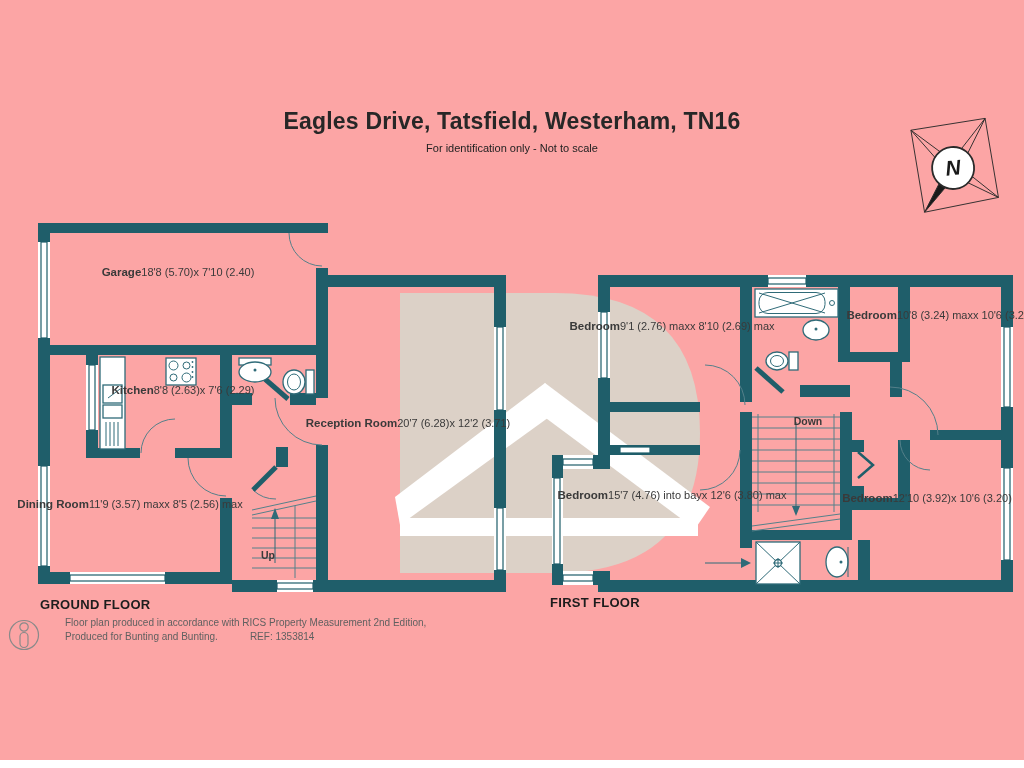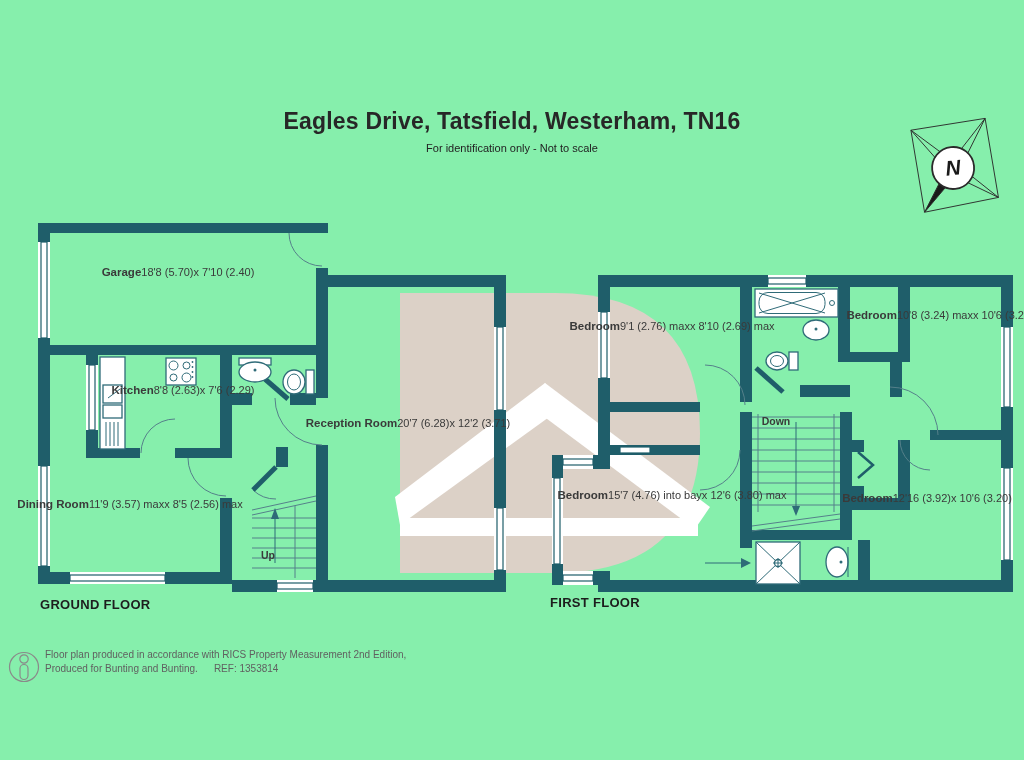--- a/index.html
+++ b/index.html
@@ -2,21 +2,21 @@
 <html style="--wall: #1f5e6a; --fix: #2f6b78; --line: #55808a; --wm: #dcd1c7; --text: #3a3a3a; --muted: #606060;"><head>
 <meta charset="utf-8">
 <style>
   :root{
     --wall:#1f5e6a; --fix:#2f6b78; --line:#55808a;
     --text:#3a3a3a; --muted:#606060; --wm:#dcd1c7;
   }
   *{margin:0;padding:0;box-sizing:border-box}
   html,body{width:1024px;height:768px;background:#fff;overflow:hidden;
     font-family:"Liberation Sans", sans-serif}
-  .page{position:relative;width:1024px;height:760px;background:#86efac}
+  .page{position:relative;width:1024px;height:760px;background:#fca5a5}
   .header{position:absolute;left:0;top:108px;width:1024px;text-align:center;z-index:3}
   .title{font-size:23px;font-weight:700;color:#272727;letter-spacing:.2px}
   .subtitle{font-size:15.5px;color:#222;margin-top:9px}
   .note{font-size:11px;color:#222;margin-top:7px}
   svg.plan{position:absolute;z-index:1}
   svg.wm{position:absolute;left:395px;top:285px;z-index:0}
   svg.compass{position:absolute;left:898px;top:112px;z-index:2}
   g.walls{fill:var(--wall)}
   .wgap{fill:#fff}
   .wglass{fill:#fff;stroke:var(--wall);stroke-width:1.2}
@@ -28,24 +28,24 @@
   .dot{fill:var(--fix)}
   .tri{fill:var(--fix)}
   .room-label{position:absolute;transform:translateX(-50%);text-align:center;
     display:flex;flex-direction:row;line-height:13.5px;font-size:11px;
     color:var(--text);white-space:nowrap;z-index:3}
   .room-label .rname{font-weight:700;font-size:11.5px}
   .stair-label{position:absolute;transform:translateX(-50%);font-weight:700;
     font-size:10.5px;color:var(--text);z-index:3}
   .floor-title{position:absolute;font-weight:700;font-size:13px;color:#1d1d1d;
     letter-spacing:.3px;z-index:3}
-  .footer{position:absolute;left:8px;top:648px;display:flex;gap:5px;
+  .footer{position:absolute;left:8px;top:616px;display:flex;gap:25px;
     align-items:flex-start;color:var(--muted);font-size:10px;line-height:13.5px;z-index:3}
   .footer .copy{margin-left:24px}
-  .footer .ref{margin-left:16px}
+  .footer .ref{margin-left:32px}
 </style>
 </head>
 <body>
 
 <div class="page">
 
   <svg class="wm" width="315" height="295" viewBox="0 0 315 295">
     <path d="M5,8 H160 Q305,8 305,148 Q305,288 158,288 H5 Z" fill="var(--wm)"></path>
     <polygon points="0,212 150,98 168,122 5,240" fill="#fff"></polygon>
     <polygon points="150,98 315,222 300,244 136,122" fill="#fff"></polygon>
@@ -294,26 +294,26 @@
     <span>10'8 (3.24) max</span>
     <span>x 10'6 (3.21) max</span>
   </div>
   <div class="room-label" style="left:672px;top:489px">
     <span class="rname">Bedroom</span>
     <span>15'7 (4.76) into bay</span>
     <span>x 12'6 (3.80) max</span>
   </div>
   <div class="room-label" style="left:927px;top:492px">
     <span class="rname">Bedroom</span>
-    <span>12'16 (3.92)</span>
+    <span>12'10 (3.92)</span>
     <span>x 10'6 (3.20)</span>
   </div>
 
   <div class="stair-label" style="left:268px;top:549px">Up</div>
-  <div class="stair-label" style="left:776px;top:415px">Down</div>
+  <div class="stair-label" style="left:808px;top:415px">Down</div>
 
   <div class="floor-title" style="left:40px;top:597px">GROUND FLOOR</div>
   <div class="floor-title" style="left:550px;top:595px">FIRST FLOOR</div>
 
   <div class="footer">
     <svg width="32" height="38" viewBox="0 0 32 38">
       <circle cx="16" cy="19" r="14.5" fill="none" stroke="#8a8a8a" stroke-width="1.2"></circle>
       <circle cx="16" cy="11" r="4.2" fill="none" stroke="#8a8a8a" stroke-width="1.2"></circle>
       <rect x="12" y="16.5" width="8" height="15" rx="4" fill="none" stroke="#8a8a8a" stroke-width="1.2"></rect>
     </svg>

